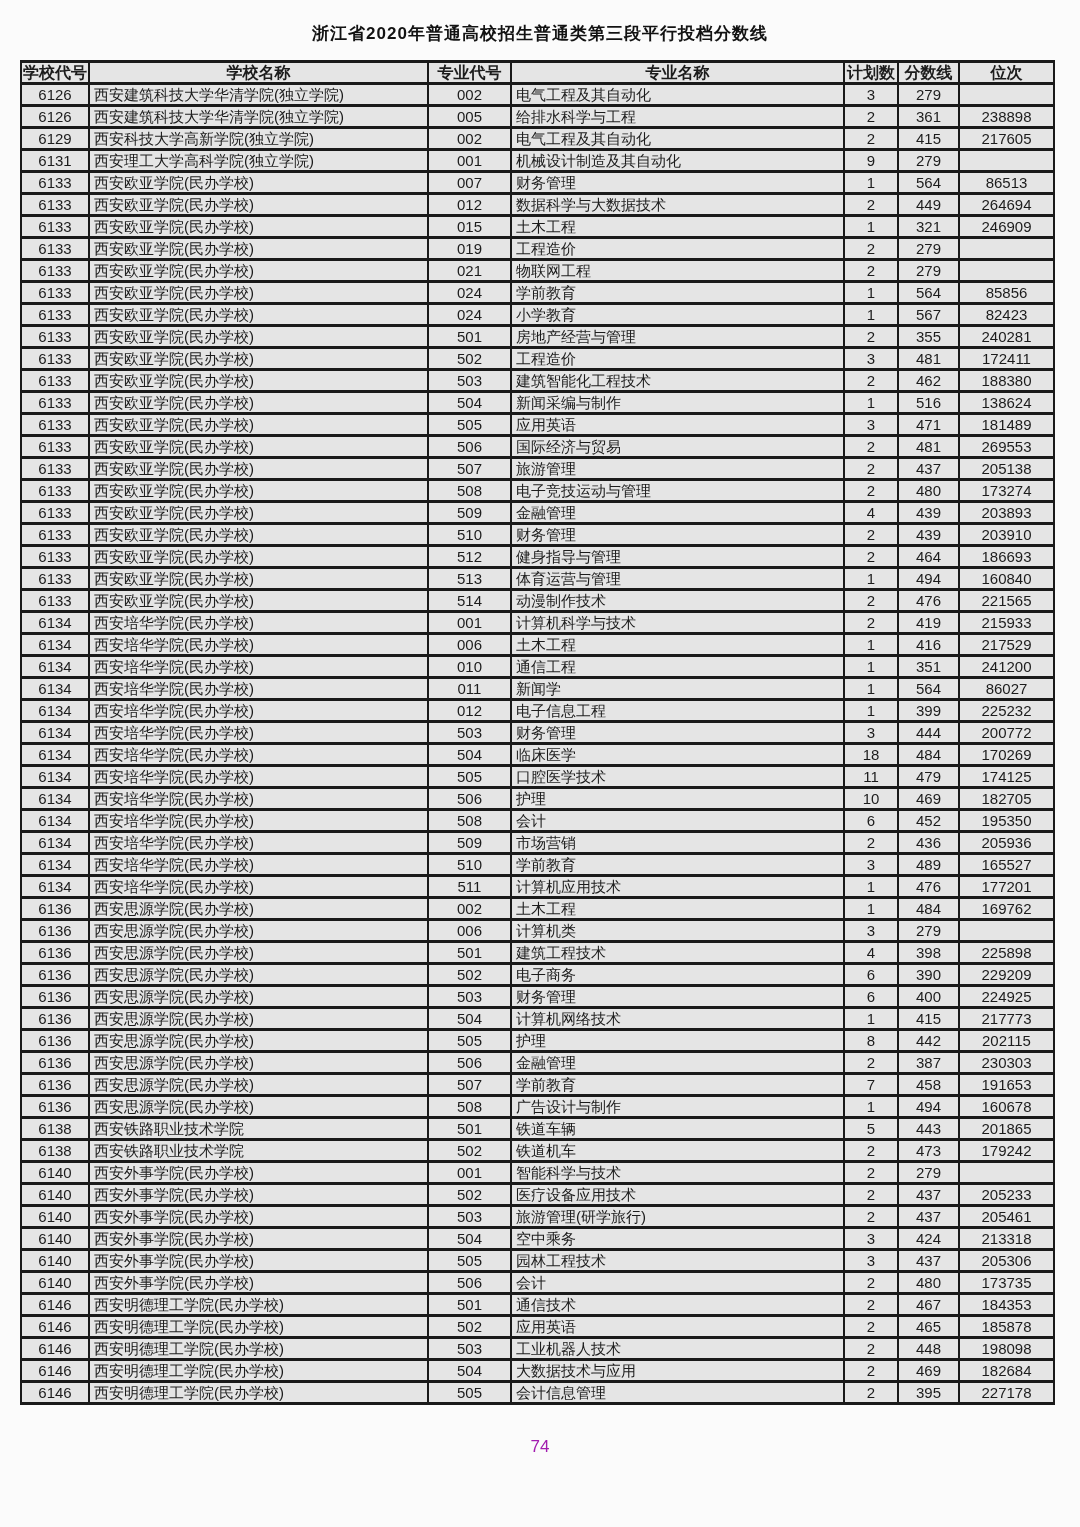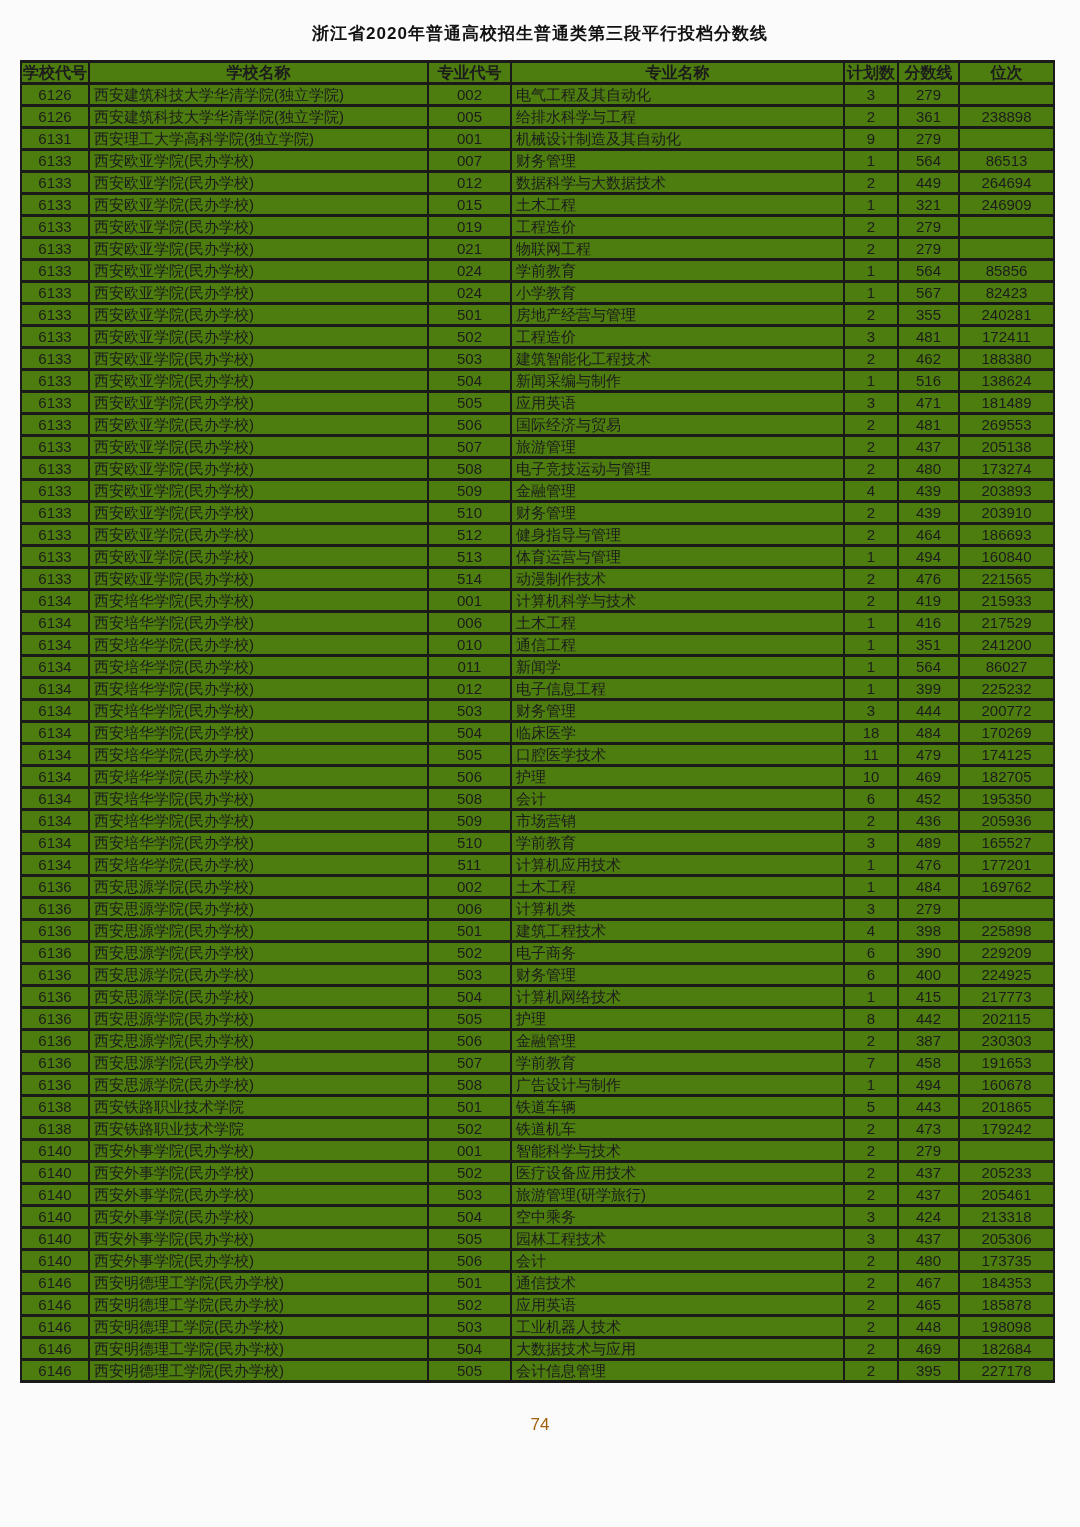--- a/index.html
+++ b/index.html
@@ -25,21 +25,21 @@
     font-size: 17px;
     font-weight: bold;
     letter-spacing: 1px;
     color: #121212;
   }
   table.score-table {
     border-collapse: collapse;
     table-layout: fixed;
     margin: 14px 0 0 20px;
     width: 1033px;
-    background: #4d7c0f;
+    background: #e5e5e5;
   }
   table.score-table th,
   table.score-table td {
     border-left: 2px solid #1a1a1a;
     border-right: 2px solid #1a1a1a;
     border-top: 3px solid #1a1a1a;
     border-bottom: 3px solid #1a1a1a;
     height: 19px;
     line-height: 19px;
     padding: 0 4px;
@@ -54,21 +54,21 @@
     text-align: center;
     padding: 0 1px;
   }
   td.c0, td.c2, td.c4, td.c5, td.c6 { text-align: center; }
   td.c1, td.c3 { text-align: left; padding-left: 6px; }
   .page-number {
     margin-top: 32px;
     width: 100%;
     text-align: center;
     font-size: 17px;
-    color: #a16207;
+    color: #a21caf;
   }
 </style>
 </head>
 <body>
 
 <div class="page">
 
   <h1 class="doc-title">浙江省2020年普通高校招生普通类第三段平行投档分数线</h1>
 
   <table class="score-table">
@@ -105,20 +105,29 @@
         <tr>
           <td class="c0">6126</td>
           <td class="c1">西安建筑科技大学华清学院(独立学院)</td>
           <td class="c2">005</td>
           <td class="c3">给排水科学与工程</td>
           <td class="c4">2</td>
           <td class="c5">361</td>
           <td class="c6">238898</td>
         </tr>
         <tr>
+          <td class="c0">6129</td>
+          <td class="c1">西安科技大学高新学院(独立学院)</td>
+          <td class="c2">002</td>
+          <td class="c3">电气工程及其自动化</td>
+          <td class="c4">2</td>
+          <td class="c5">415</td>
+          <td class="c6">217605</td>
+        </tr>
+        <tr>
           <td class="c0">6131</td>
           <td class="c1">西安理工大学高科学院(独立学院)</td>
           <td class="c2">001</td>
           <td class="c3">机械设计制造及其自动化</td>
           <td class="c4">9</td>
           <td class="c5">279</td>
           <td class="c6"></td>
         </tr>
         <tr>
           <td class="c0">6133</td>

